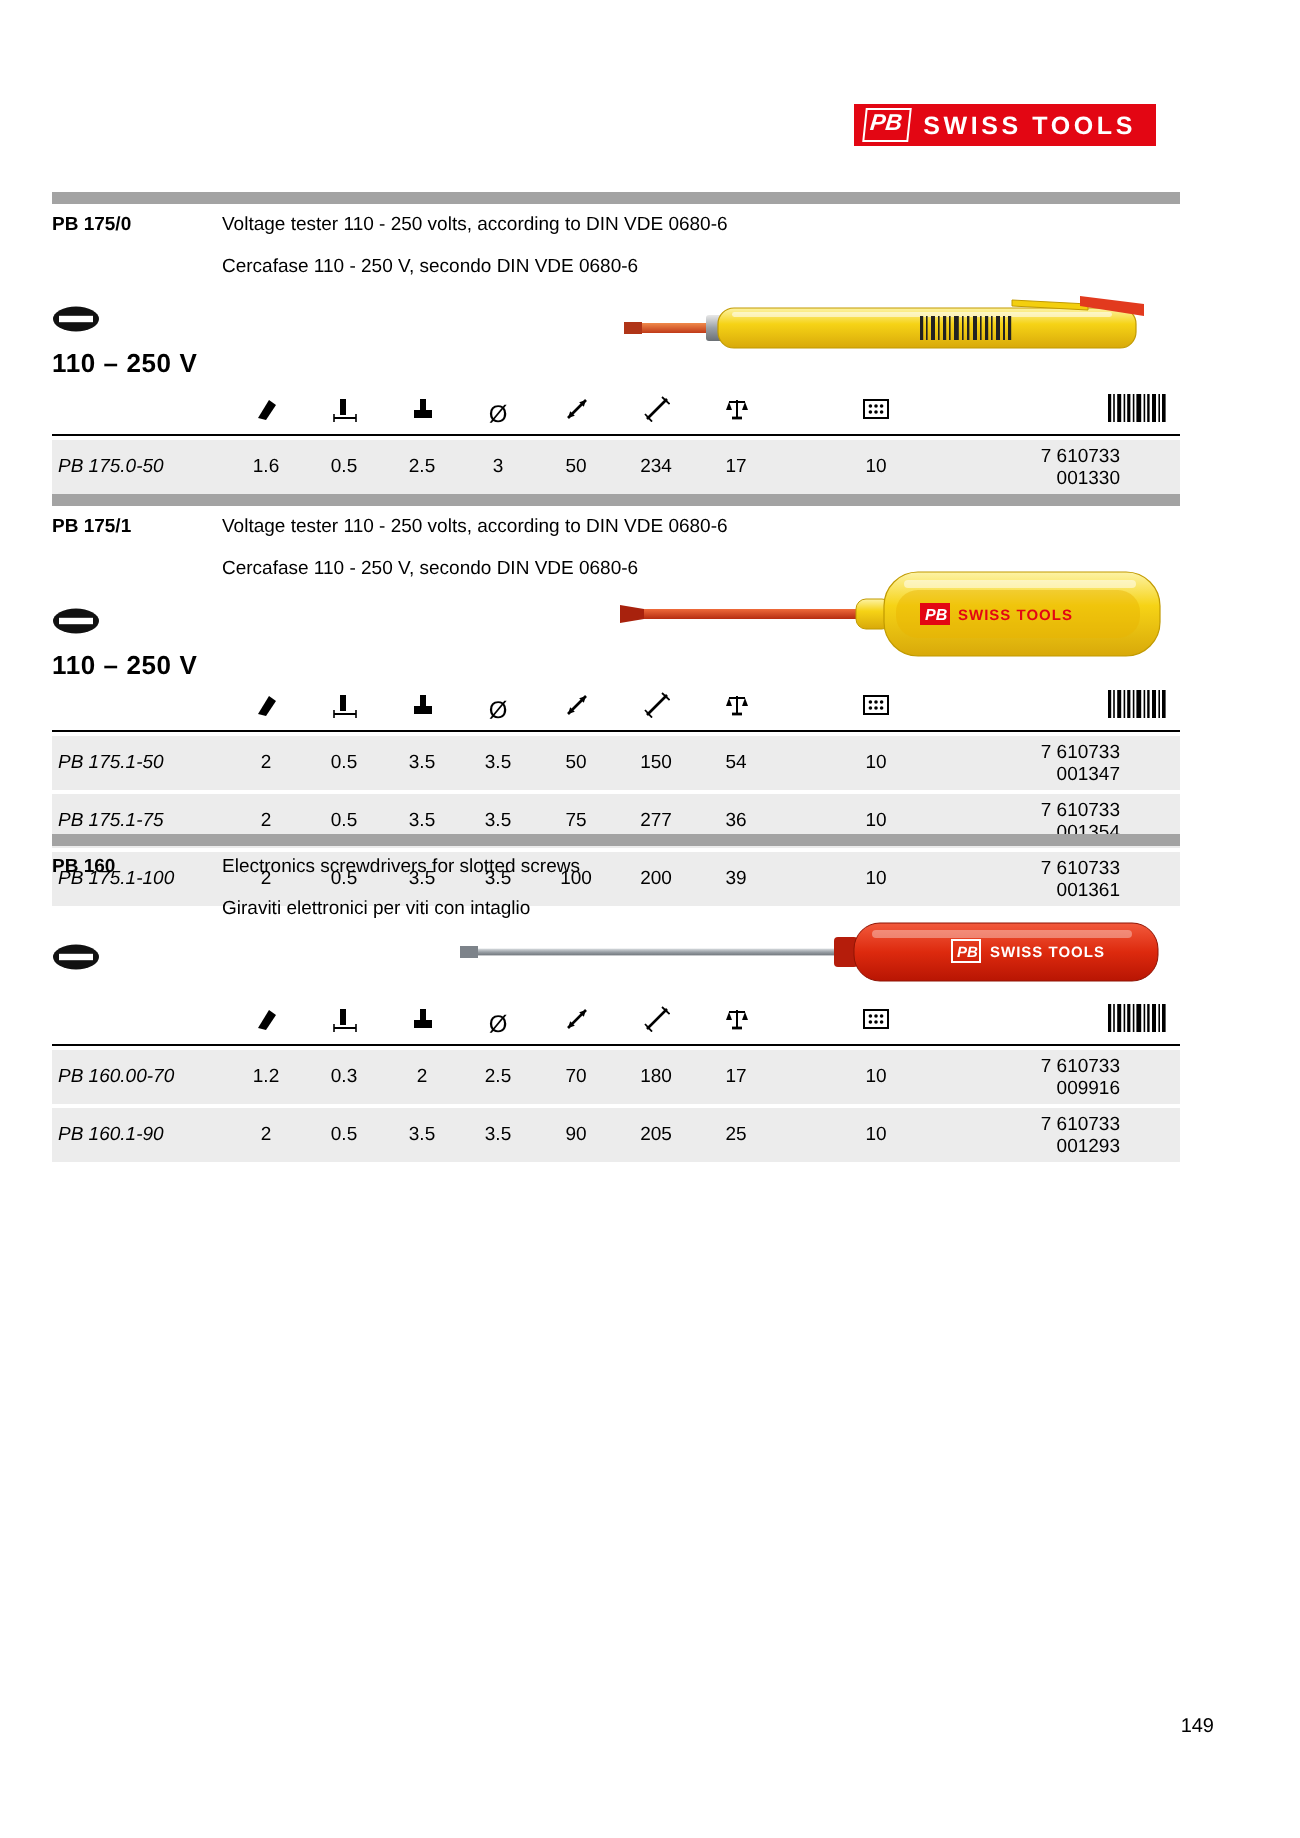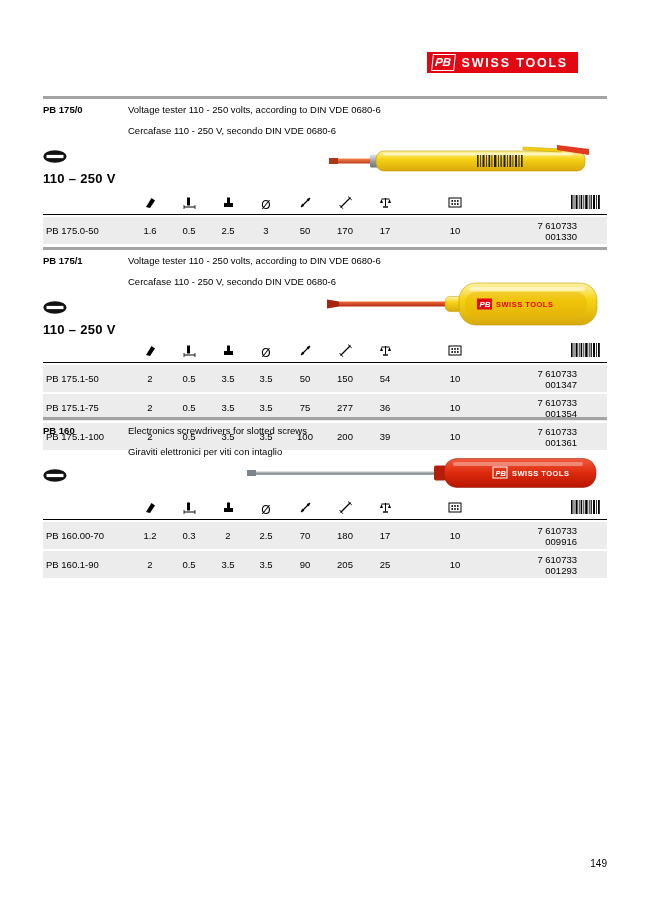--- a/index.html
+++ b/index.html
@@ -8,36 +8,36 @@
     position:relative; width:650px; height:919px; background:#ffffff;
     font-family:"Liberation Sans","DejaVu Sans",sans-serif; color:#000; overflow:hidden;
   }
   
   .logo { position:absolute; top:52px; right:72px; height:21px; background:#e30613;
           display:flex; align-items:center; gap:7px; padding:0 10px 0 5px; }
   .logo-pb { color:#fff; border:1.5px solid #fff; font-weight:bold; font-style:italic;
              font-size:11.5px; line-height:1; padding:1.5px 3px 2px 2px; transform:skewX(-6deg); }
   .logo-name { color:#fff; font-weight:bold; font-size:12.5px; letter-spacing:1.8px; white-space:nowrap; }
 
-  .section { position:absolute; left:43px; width:564px; border-top:3px solid #a3a3a3; }
+  .section { position:absolute; left:26px; width:564px; border-top:6px solid #a3a3a3; }
   .sec-head { position:absolute; top:5px; left:0; right:0; display:flex; }
   .sec-code { width:85px; font-size:9.5px; font-weight:bold; }
   .sec-desc .desc { font-size:9.5px; font-weight:normal; line-height:11px; }
   .sec-desc .desc + .desc { margin-top:10px; }
   .slot-icon { position:absolute; left:0; }
   .voltage { position:absolute; left:0; font-size:13px; font-weight:bold; letter-spacing:.3px; }
   .product-img { position:absolute; right:0; }
   .table-wrap { position:absolute; left:0; right:0; }
 
   table { width:100%; border-collapse:separate; border-spacing:0 2px; table-layout:fixed; }
   th { border-bottom:1px solid #000; height:22px; vertical-align:middle; text-align:center; padding:0; font-weight:normal; }
   th.ean-h { text-align:right; padding-right:6px; }
   th .dia { font-size:12px; }
   td { background:#ececec; font-size:9.5px; line-height:11px; text-align:center; padding:2.5px 0; }
-  td.model { text-align:left; padding-left:3px; }
+  td.model { text-align:left; padding-left:3px;font-style:italic; }
   td.ean { text-align:right; padding-right:30px; }
 
   .page-number { position:absolute; right:43px; bottom:50px; font-size:10px; }
 </style>
 </head>
 <body>
 
 <div class="page">
 
   <div class="logo">
@@ -198,21 +198,21 @@
   </tr>
 </thead>
         <tbody>
             <tr>
               <td class="model">PB 175.0-50</td>
               <td>1.6</td>
               <td>0.5</td>
               <td>2.5</td>
               <td>3</td>
               <td>50</td>
-              <td>170</td>
+              <td>234</td>
               <td>17</td>
               <td>10</td>
               <td class="ean">7 610733 001330</td>
             </tr>
           </tbody>
       </table>
     </div>
   </section>
 
   <section class="section" style="top:247px;">

